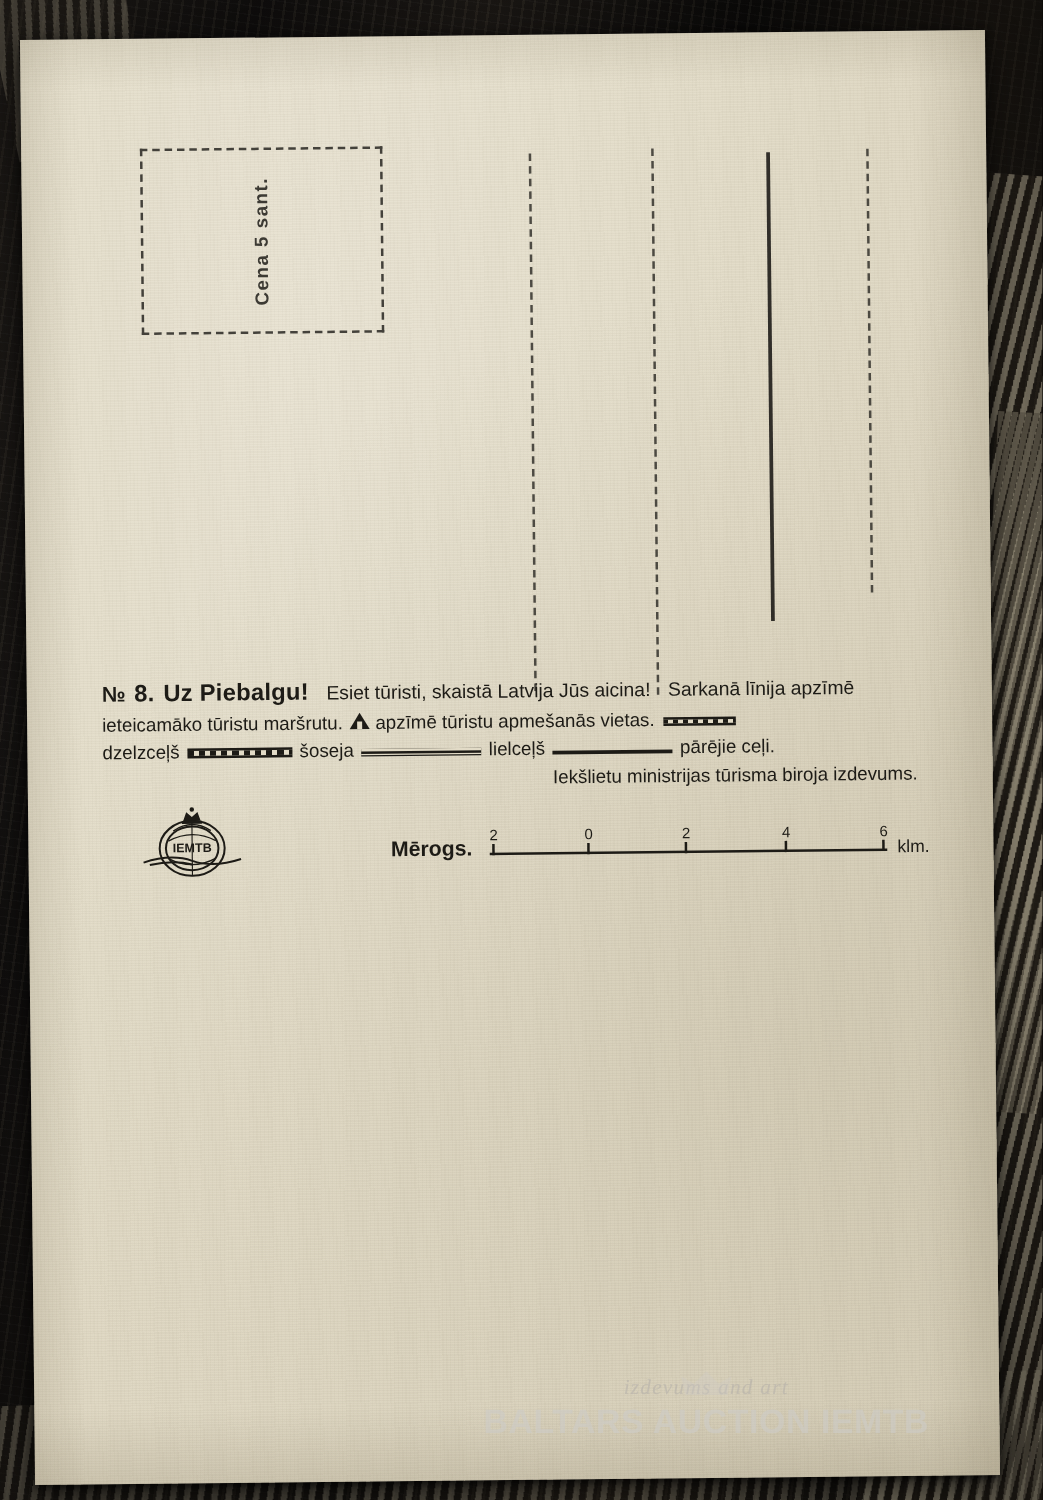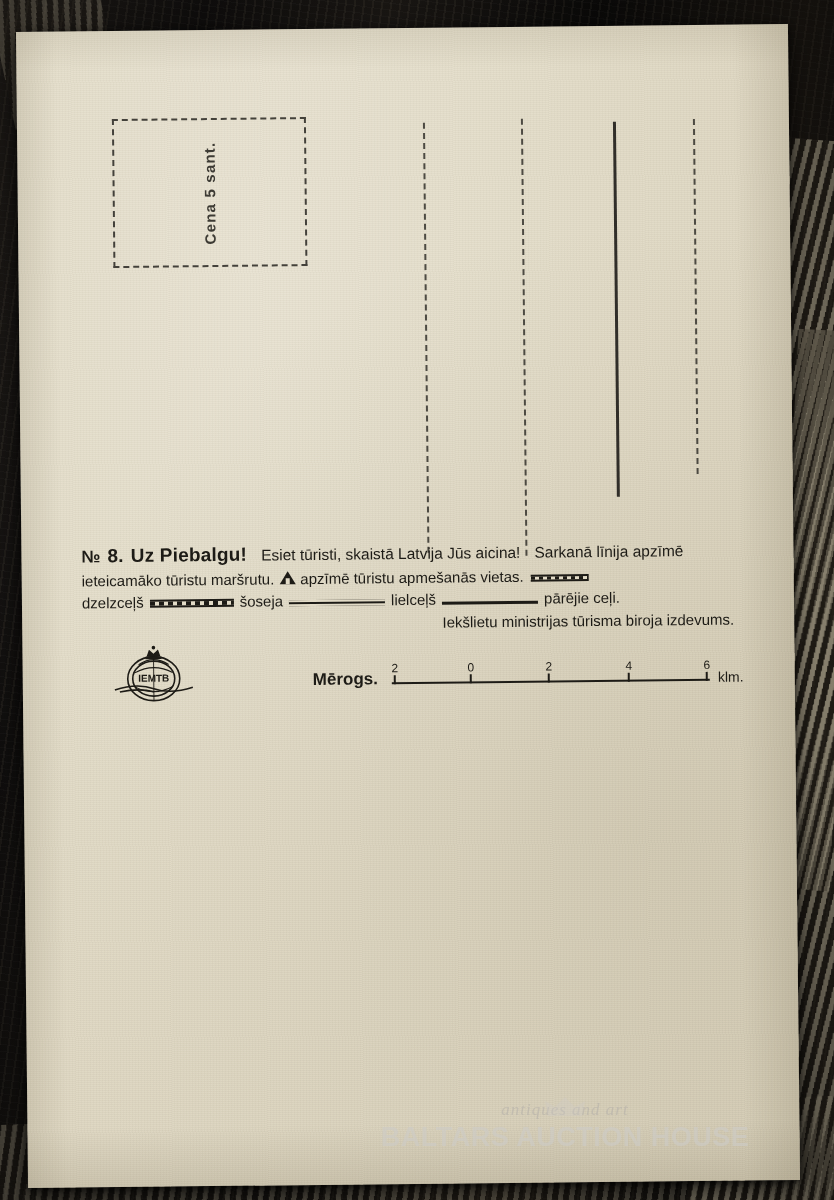--- a/index.html
+++ b/index.html
@@ -422,20 +422,20 @@
           <span class="scale-num" style="left:237px;">4</span>
           <span class="scale-num" style="left:315px;">6</span>
         </span>
         <span class="scale-unit">klm.</span>
       </div>
 
     </div>
   </div>
 
   <div class="watermark">
-    <div class="wm-top">antiques and art</div>
+    <div class="wm-top">izdevums and art</div>
     <svg class="wm-crown" width="46" height="26" viewBox="0 0 46 26">
       <path d="M6 22 L3 7 L13 13 L23 3 L33 13 L43 7 L40 22 Z" fill="rgba(205,203,198,0.55)"></path>
     </svg>
-    <div class="wm-main">BALTARS AUCTION HOUSE</div>
+    <div class="wm-main">BALTARS AUCTION IEMTB</div>
   </div>
 
 </div>
 
 </body></html>

